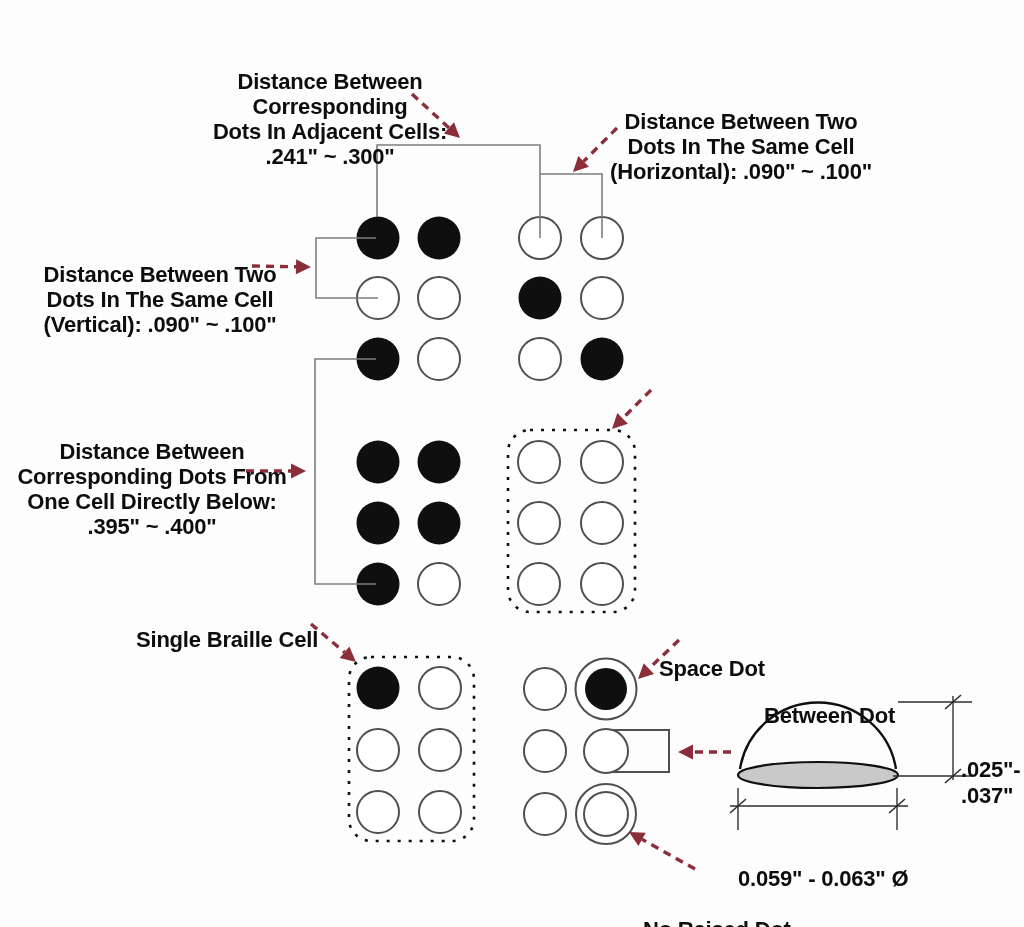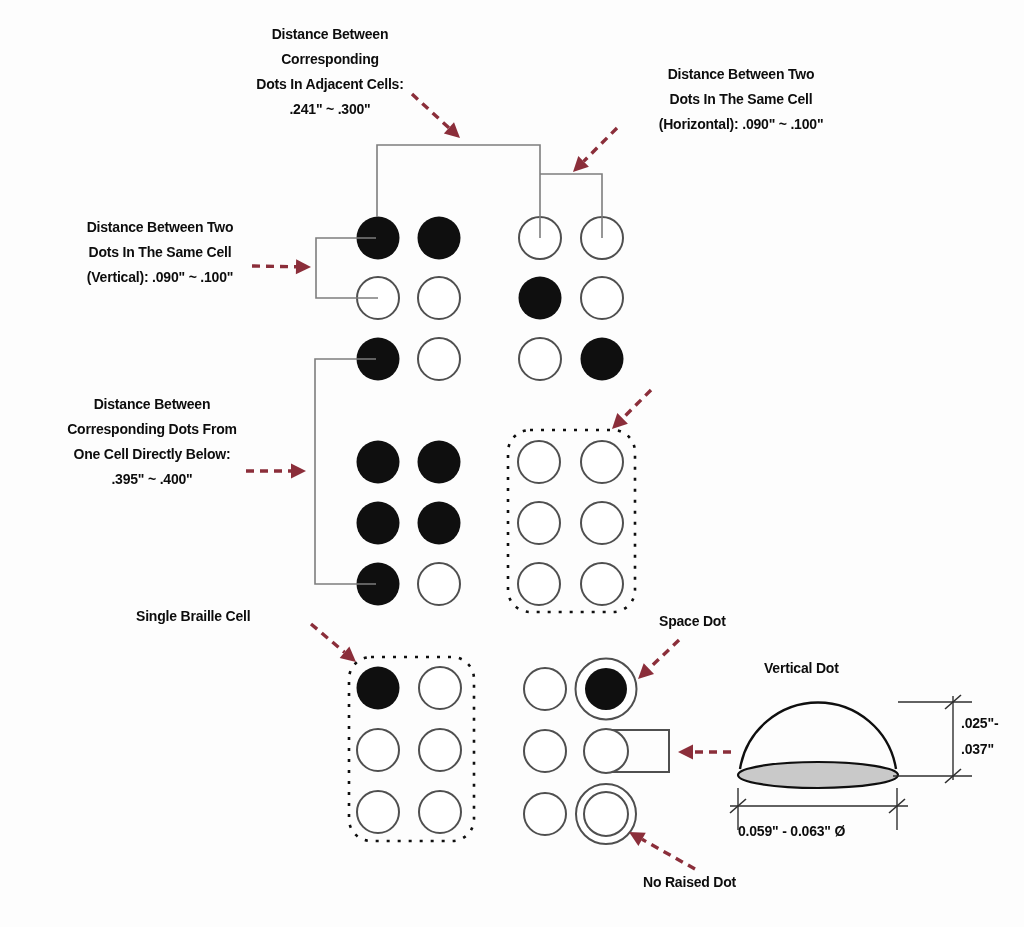--- a/index.html
+++ b/index.html
@@ -3,30 +3,31 @@
 <meta charset="utf-8">
 <style>
   html,body{margin:0;padding:0;background:#ffffff;}
   #stage{
     position:relative;width:1024px;height:927px;background:#fdfdfd;
     font-family:"Liberation Sans","DejaVu Sans",sans-serif;overflow:hidden;
   }
   #fig{position:absolute;left:0;top:0;}
   .ann{
     position:absolute;font-weight:bold;color:#0d0d0d;
-    font-size:14px;line-height:25px;white-space:pre-line;
+    font-size:22px;line-height:25px;white-space:pre-line;
     letter-spacing:-0.2px;
+    margin-top:47px;
   }
   .ann-c{transform:translateX(-50%);text-align:center;}
   #ann-adjacent{left:330px;top:22px;}
   #ann-horizontal{left:741px;top:62px;}
   #ann-vertical{left:160px;top:215px;}
   #ann-below{left:152px;top:392px;}
   #ann-blank{left:642px;top:366px;}
-  #ann-single{left:136px;top:604px;}
+  #ann-single{left:136px;top:580px;}
   #ann-raised{left:659px;top:609px;}
   #ann-brailledot{left:764px;top:656px;}
   #ann-dotbase{left:736px;top:738px;}
   #ann-height{left:961px;top:710px;line-height:26px;}
   #ann-diam{left:738px;top:819px;}
   #ann-noraised{left:643px;top:870px;text-align:right;}
 </style>
 </head>
 <body>
 
@@ -118,18 +119,18 @@
 (Horizontal): .090" ~ .100"</div>
   <div class="ann ann-c" id="ann-vertical">Distance Between Two
 Dots In The Same Cell
 (Vertical): .090" ~ .100"</div>
   <div class="ann ann-c" id="ann-below">Distance Between
 Corresponding Dots From
 One Cell Directly Below:
 .395" ~ .400"</div>
   <div class="ann" id="ann-single">Single Braille Cell</div>
   <div class="ann" id="ann-raised">Space Dot</div>
-  <div class="ann" id="ann-brailledot">Vertical Dot</div>
+  <div class="ann" id="ann-brailledot">Between Dot</div>
   <div class="ann" id="ann-height">.025"-
 .037"</div>
   <div class="ann" id="ann-diam">0.059" - 0.063" Ø</div>
   <div class="ann" id="ann-noraised">No Raised Dot</div>
 </div>
 
 </body></html>

